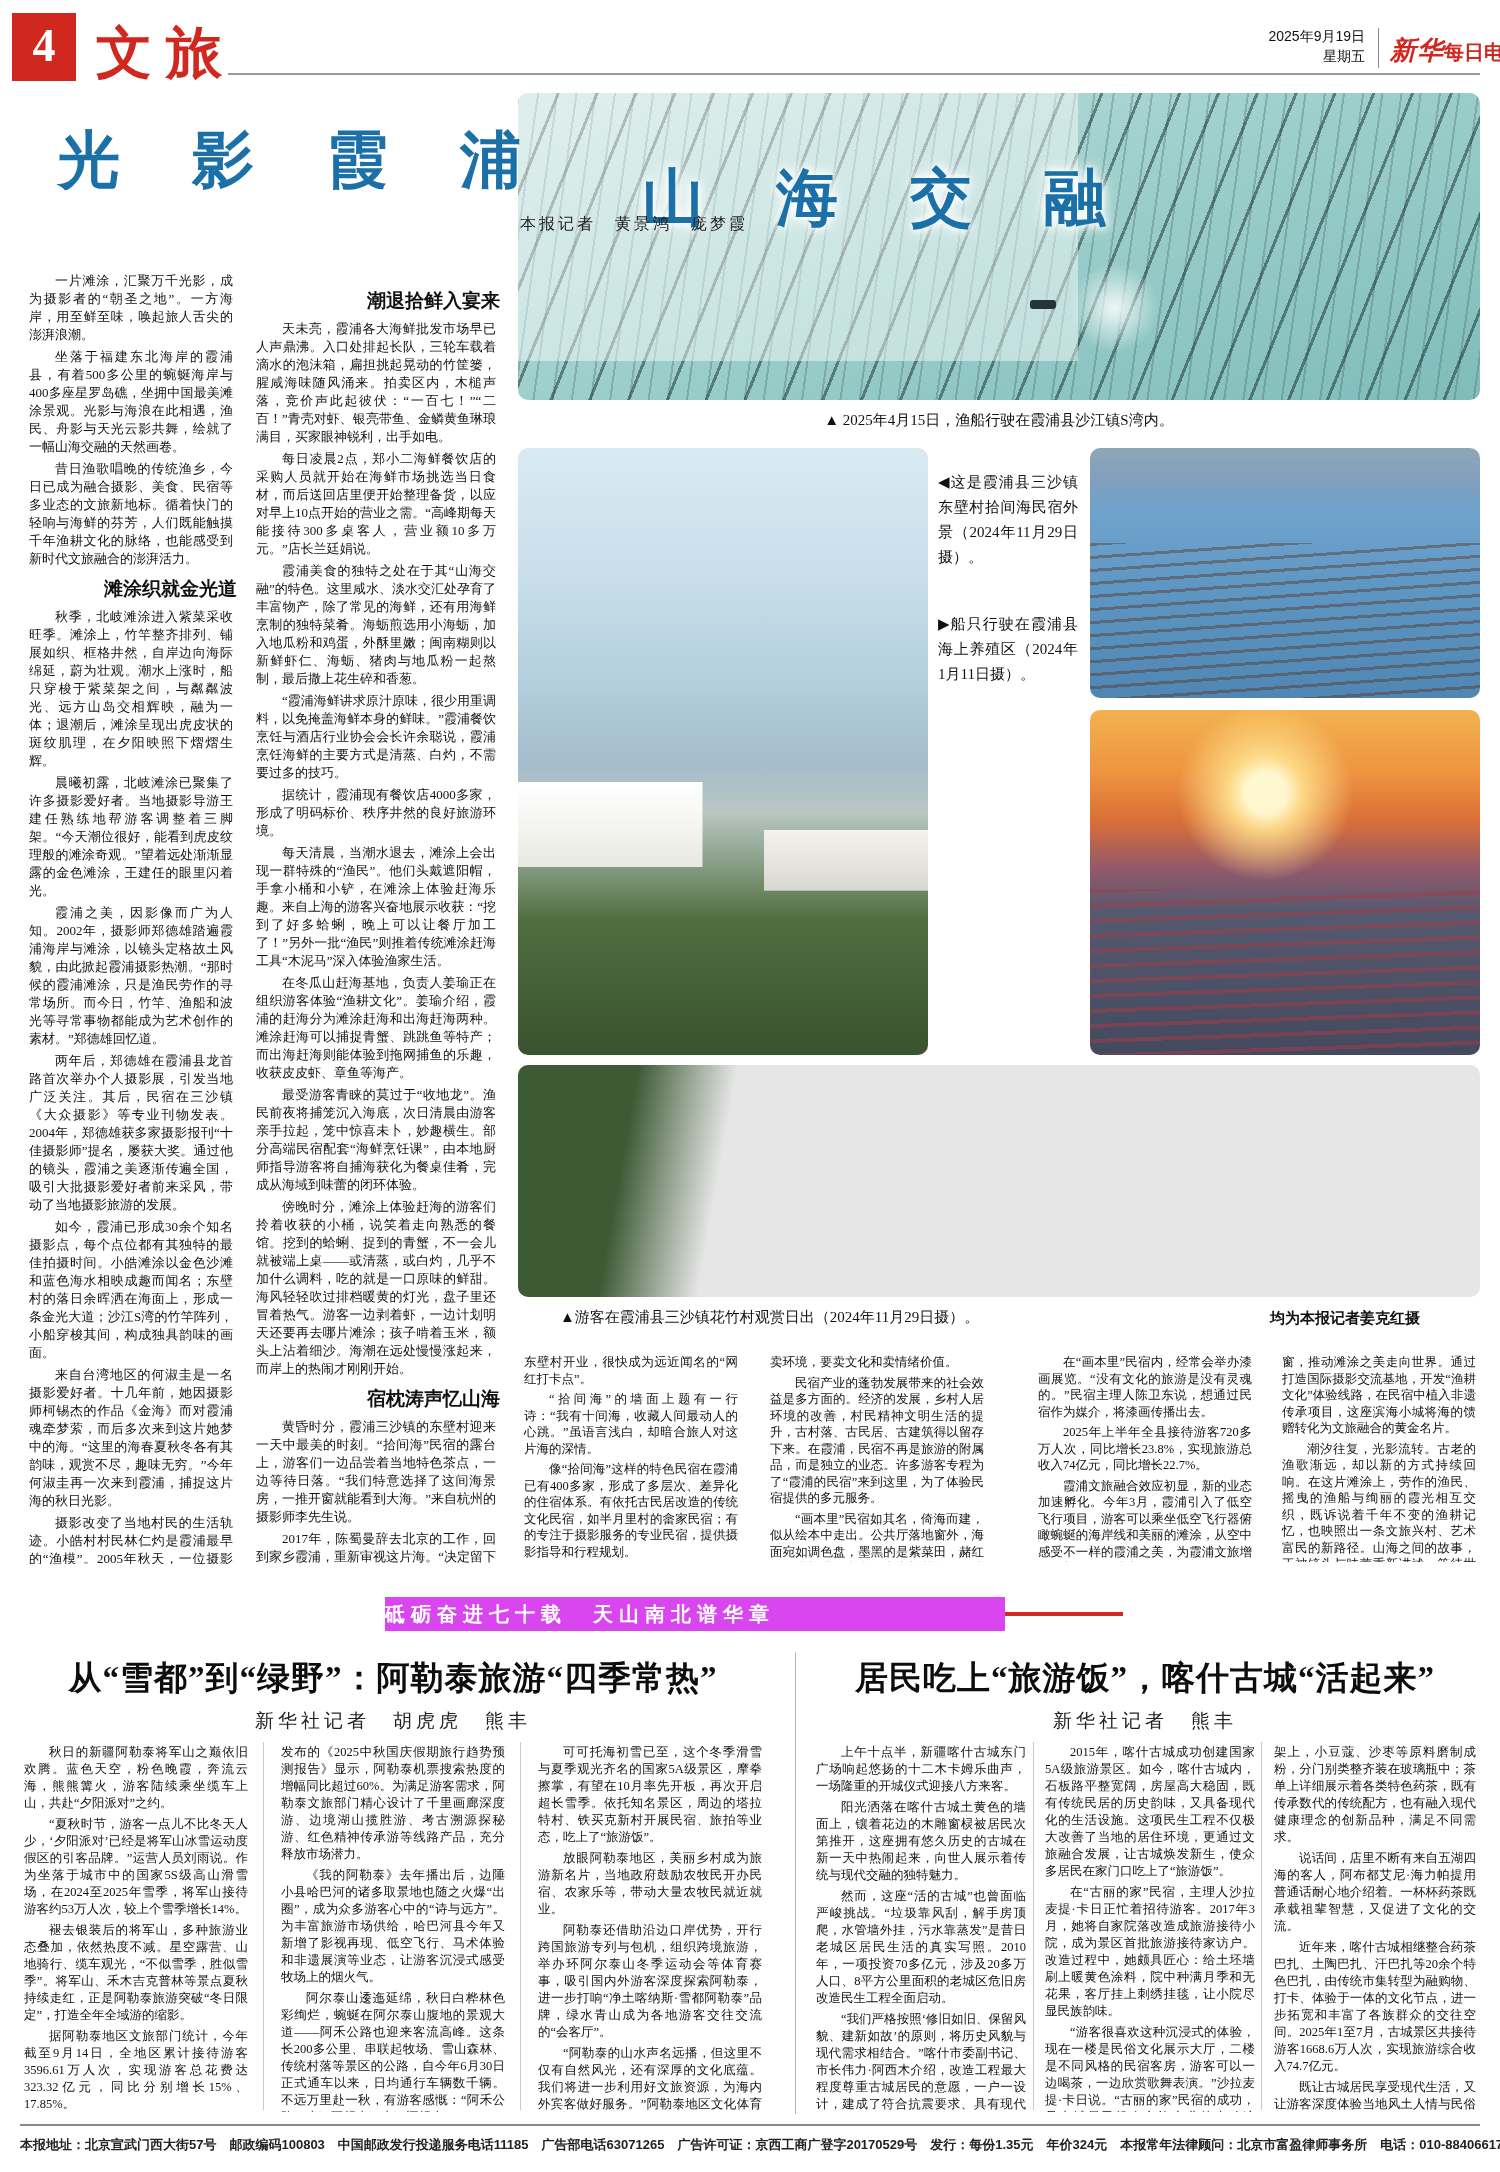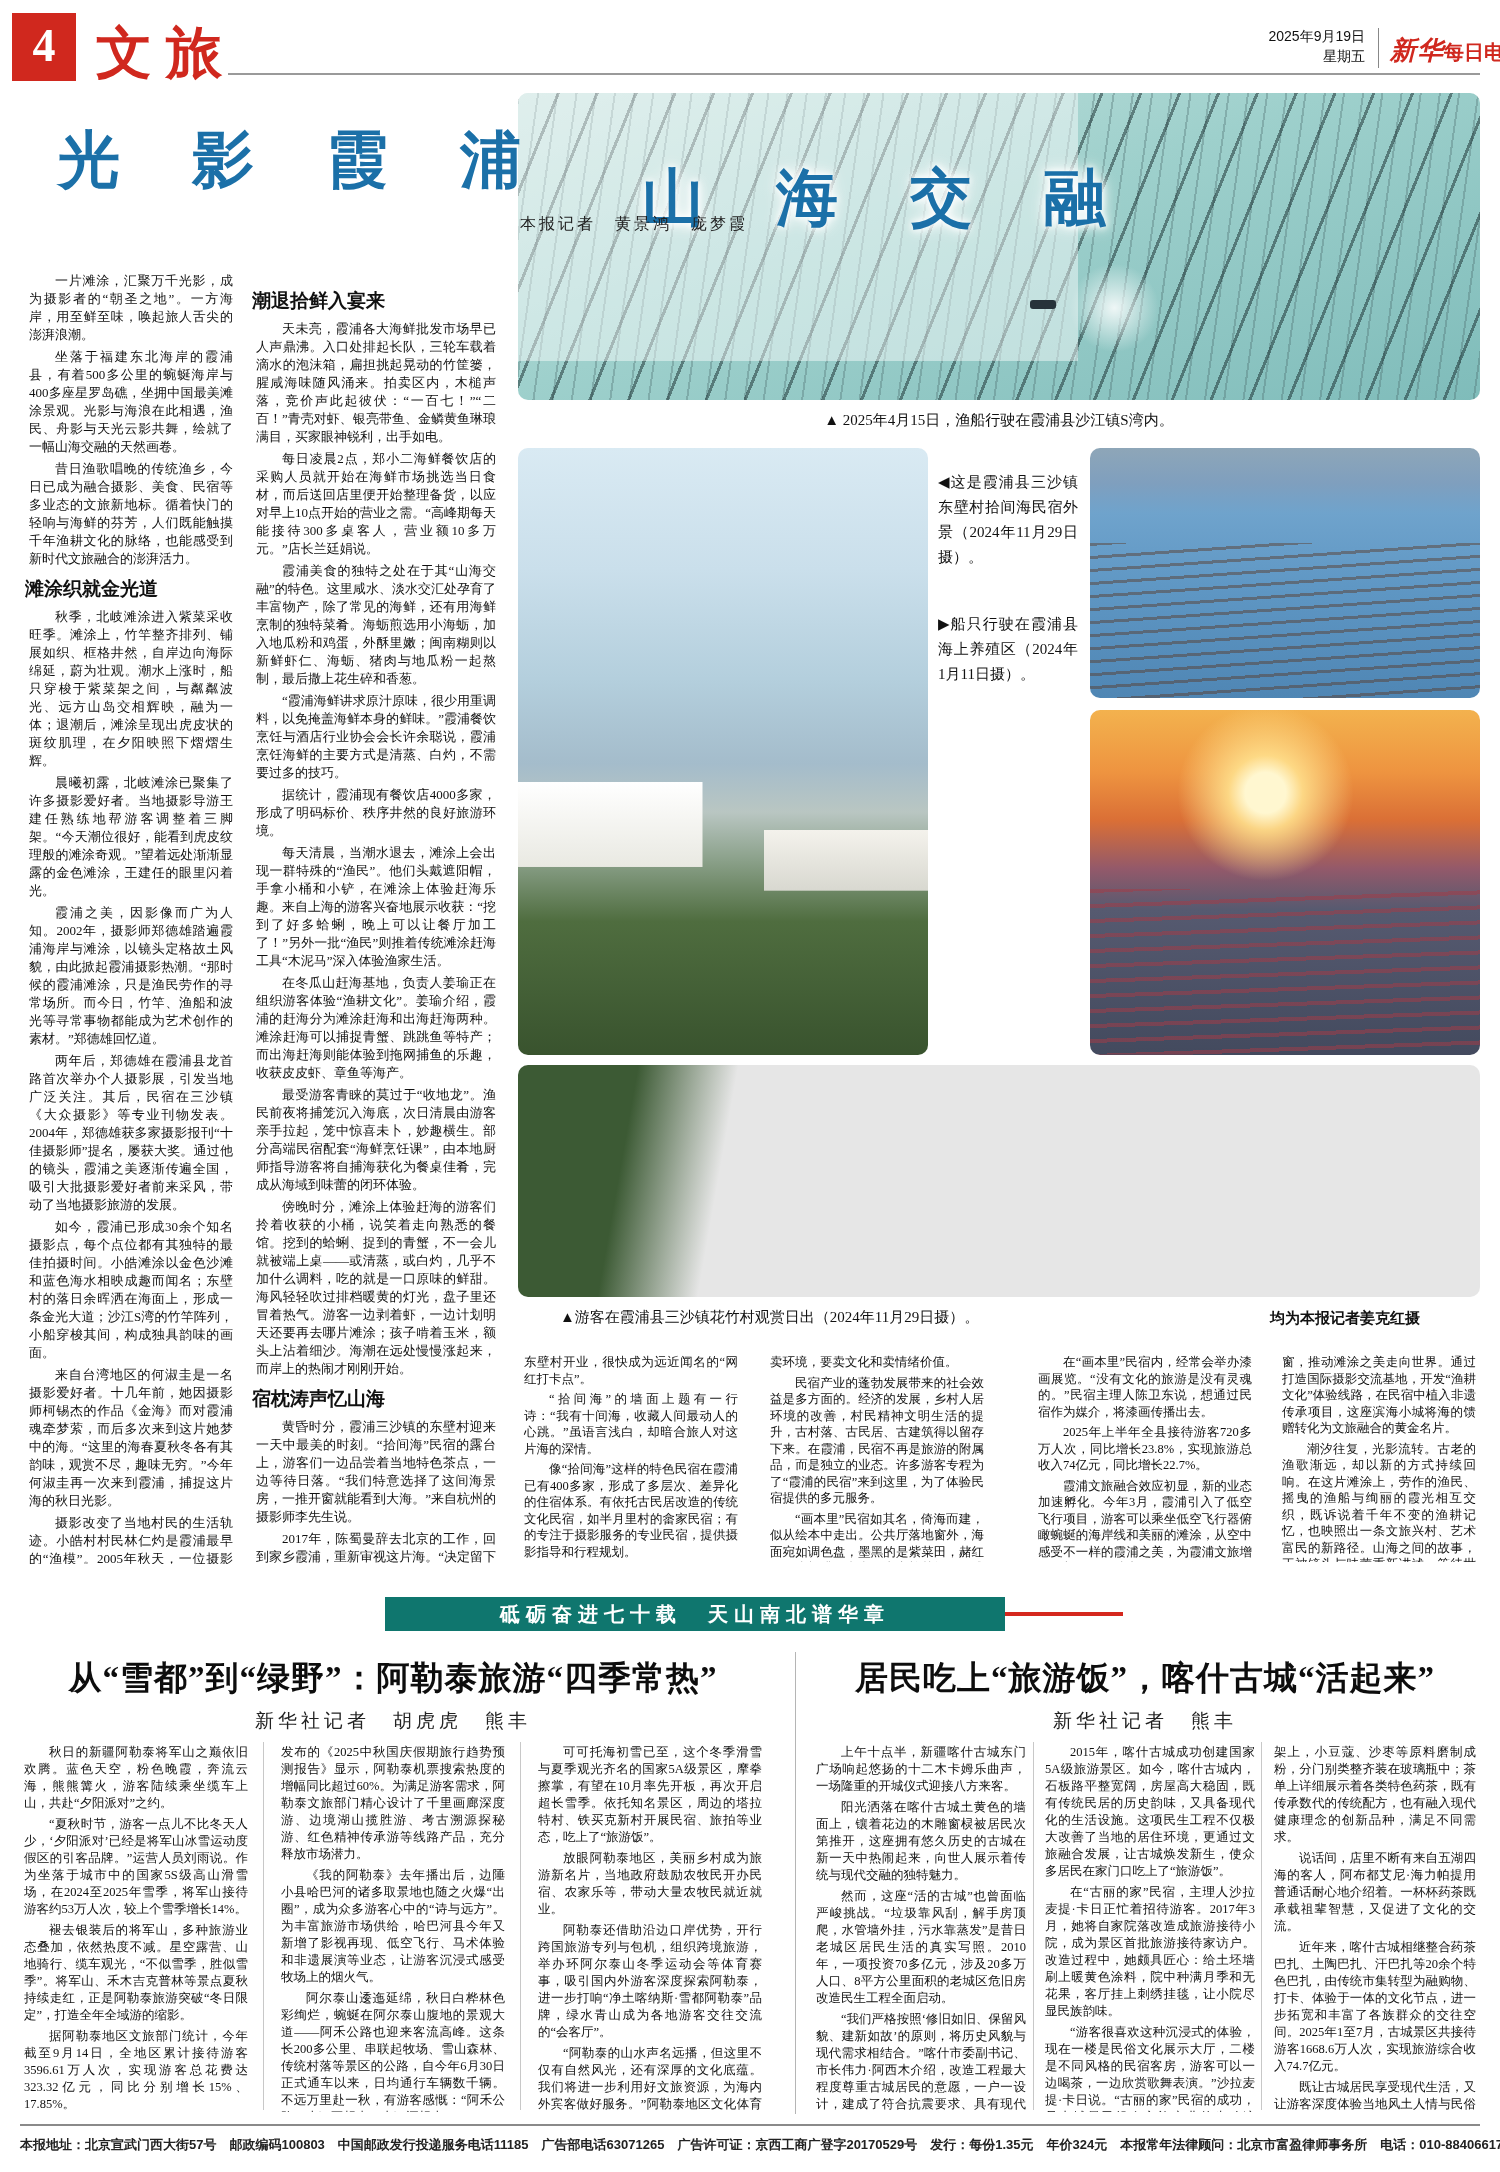--- a/index.html
+++ b/index.html
@@ -62,34 +62,34 @@
   #cap-col .capblock{margin-bottom:42px;}
   #cap-bottom-row{left:518px;top:1305px;width:962px;display:flex;justify-content:space-between;
     padding:0;box-sizing:border-box;}
   #cap-bottom{padding-left:42px;}
   #photo-credit{padding-right:60px;font-weight:bold;font-family:"Liberation Sans","DejaVu Sans",sans-serif;font-size:15px;}
   
   .col{position:absolute;font-size:13px;line-height:18px;text-align:justify;overflow:hidden;}
   .col p{margin:4px;text-indent:2em;}
   .col p.cont{text-indent:0;}
   .col h3{font-family:"Liberation Sans","DejaVu Sans",sans-serif;font-size:19px;font-weight:bold;
-          text-align:left;margin:12px 0 10px 0;text-indent:0;}
+          text-align:right;margin:12px 0 10px 0;text-indent:0;}
   .col p.dateline{text-align:right;font-weight:bold;text-indent:0;
           font-family:"Liberation Sans","DejaVu Sans",sans-serif;}
   #col1{left:25px;top:268px;width:212px;height:1296px;}
   #col2{left:252px;top:280px;width:248px;height:1284px;}
   .bcol{top:1350px;height:212px;font-size:12.5px;line-height:16.5px;}
   #bcolA{left:520px;width:222px;}
   #bcolB{left:766px;width:222px;}
   #bcolC{left:1034px;width:222px;}
   #bcolD{left:1278px;width:202px;}
   
-  #banner{left:385px;top:1597px;width:620px;height:34px;background:#0f766e;color:#fff;
+  #banner{left:385px;top:1597px;width:620px;height:34px;background:#d946ef;color:#fff;
      font-family:"Liberation Sans","DejaVu Sans",sans-serif;font-weight:bold;font-size:20px;
-     letter-spacing:6px;text-align:center;line-height:34px;}
+     letter-spacing:6px;line-height:34px;}
   #banner-line{left:1005px;top:1612px;width:118px;height:4px;background:#d5281e;}
   
   .bottom-headline{font-size:33px;font-weight:bold;text-align:center;letter-spacing:1px;color:#0d0d0d;}
   #headline-L{left:20px;top:1656px;width:746px;}
   #headline-R{left:810px;top:1656px;width:670px;}
   .bottom-byline{font-size:19px;text-align:center;letter-spacing:4px;color:#222;}
   #byline-L{left:20px;top:1708px;width:746px;}
   #byline-R{left:810px;top:1708px;width:670px;}
   .acol{top:1740px;height:372px;font-size:12.5px;line-height:17px;}
   #L1{left:20px;width:232px;} #L2{left:277px;width:232px;} #L3{left:534px;width:232px;}

